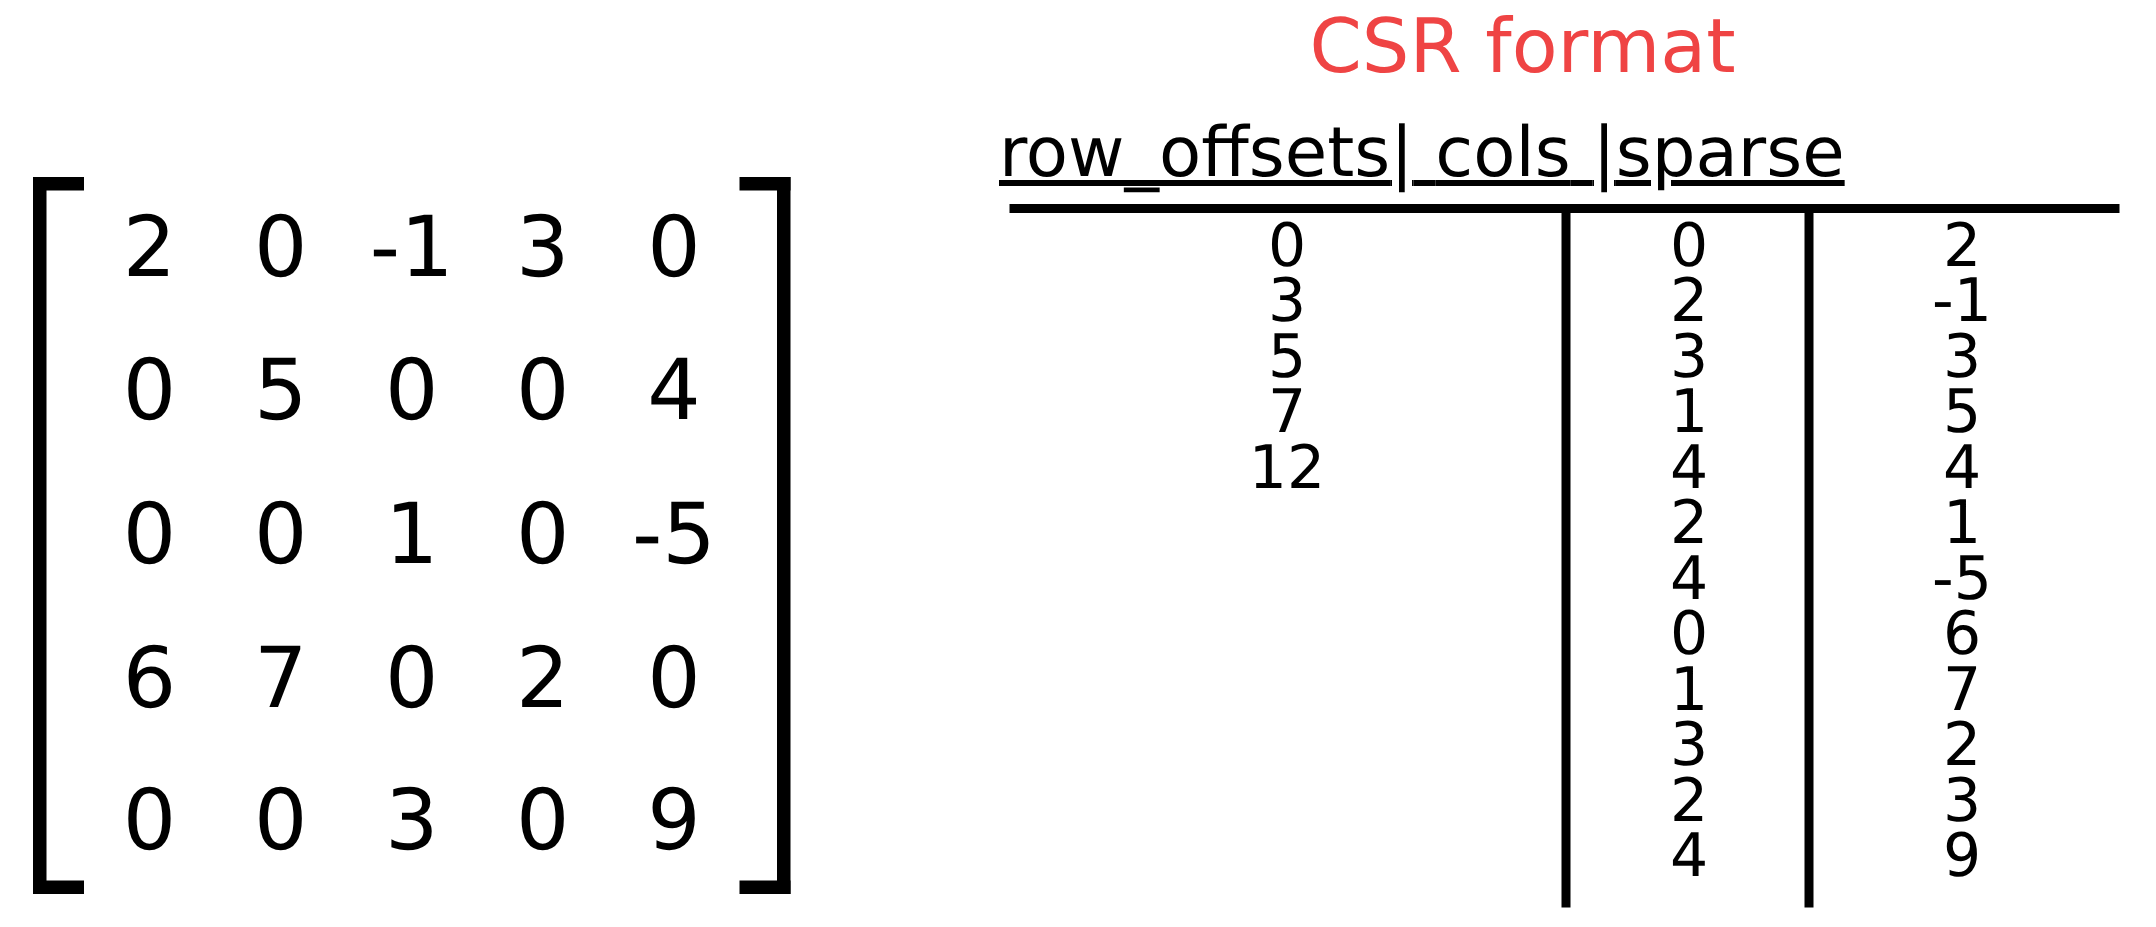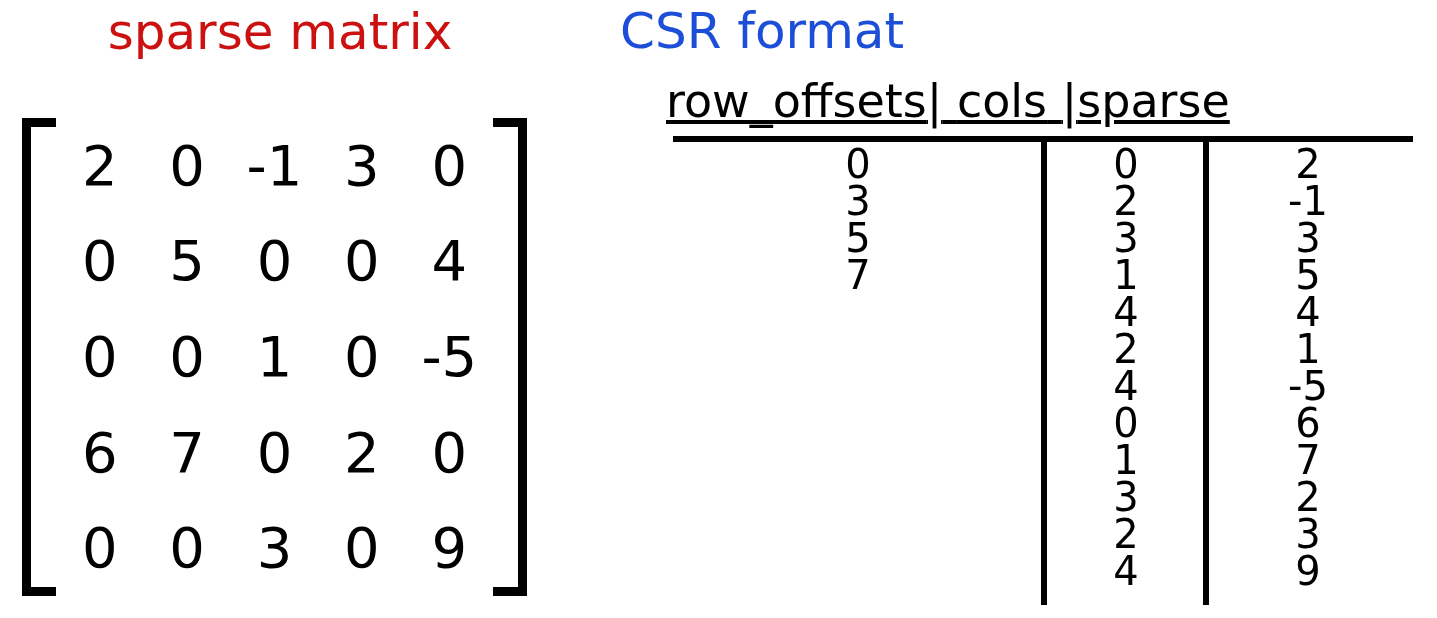--- a/index.html
+++ b/index.html
@@ -80,24 +80,24 @@
     left: 620px;
     top: 0;
     width: 817px;
     height: 618px;
   }
   #csr-title {
     position: absolute;
     left: 0;
     top: 2px;
     width: 790px;
-    text-align: left;
+    text-align: center;
     font-size: 50px;
     line-height: 58px;
-    color: #1d4ed8;
+    color: #ef4444;
     white-space: nowrap;
   }
 
   #csr-header-row {
     position: absolute;
     left: 46px;
     top: 74px;
     width: 800px;
     font-size: 46px;
     line-height: 54px;
@@ -136,21 +136,20 @@
   #col-row-offsets { left: 148px; width: 180px; }
   #col-cols        { left: 451px; width: 110px; }
   #col-values      { left: 613px; width: 150px; }
   .num-col div { white-space: nowrap; }
 </style>
 </head>
 <body>
 
 <div id="left-panel">
 
-  <div id="sparse-title">sparse matrix</div>
 
   <div id="matrix-wrap">
     <div class="bracket left"></div>
     <div class="bracket right"></div>
 
     <div id="matrix-grid">
       <div class="mcell">2</div>
       <div class="mcell">0</div>
       <div class="mcell">-1</div>
       <div class="mcell">3</div>
@@ -194,20 +193,21 @@
   <div id="csr-rule"></div>
 
   <div class="vline" id="vline-1"></div>
   <div class="vline" id="vline-2"></div>
 
   <div class="num-col" id="col-row-offsets">
     <div>0</div>
     <div>3</div>
     <div>5</div>
     <div>7</div>
+    <div>12</div>
   </div>
 
   <div class="num-col" id="col-cols">
     <div>0</div>
     <div>2</div>
     <div>3</div>
     <div>1</div>
     <div>4</div>
     <div>2</div>
     <div>4</div>

